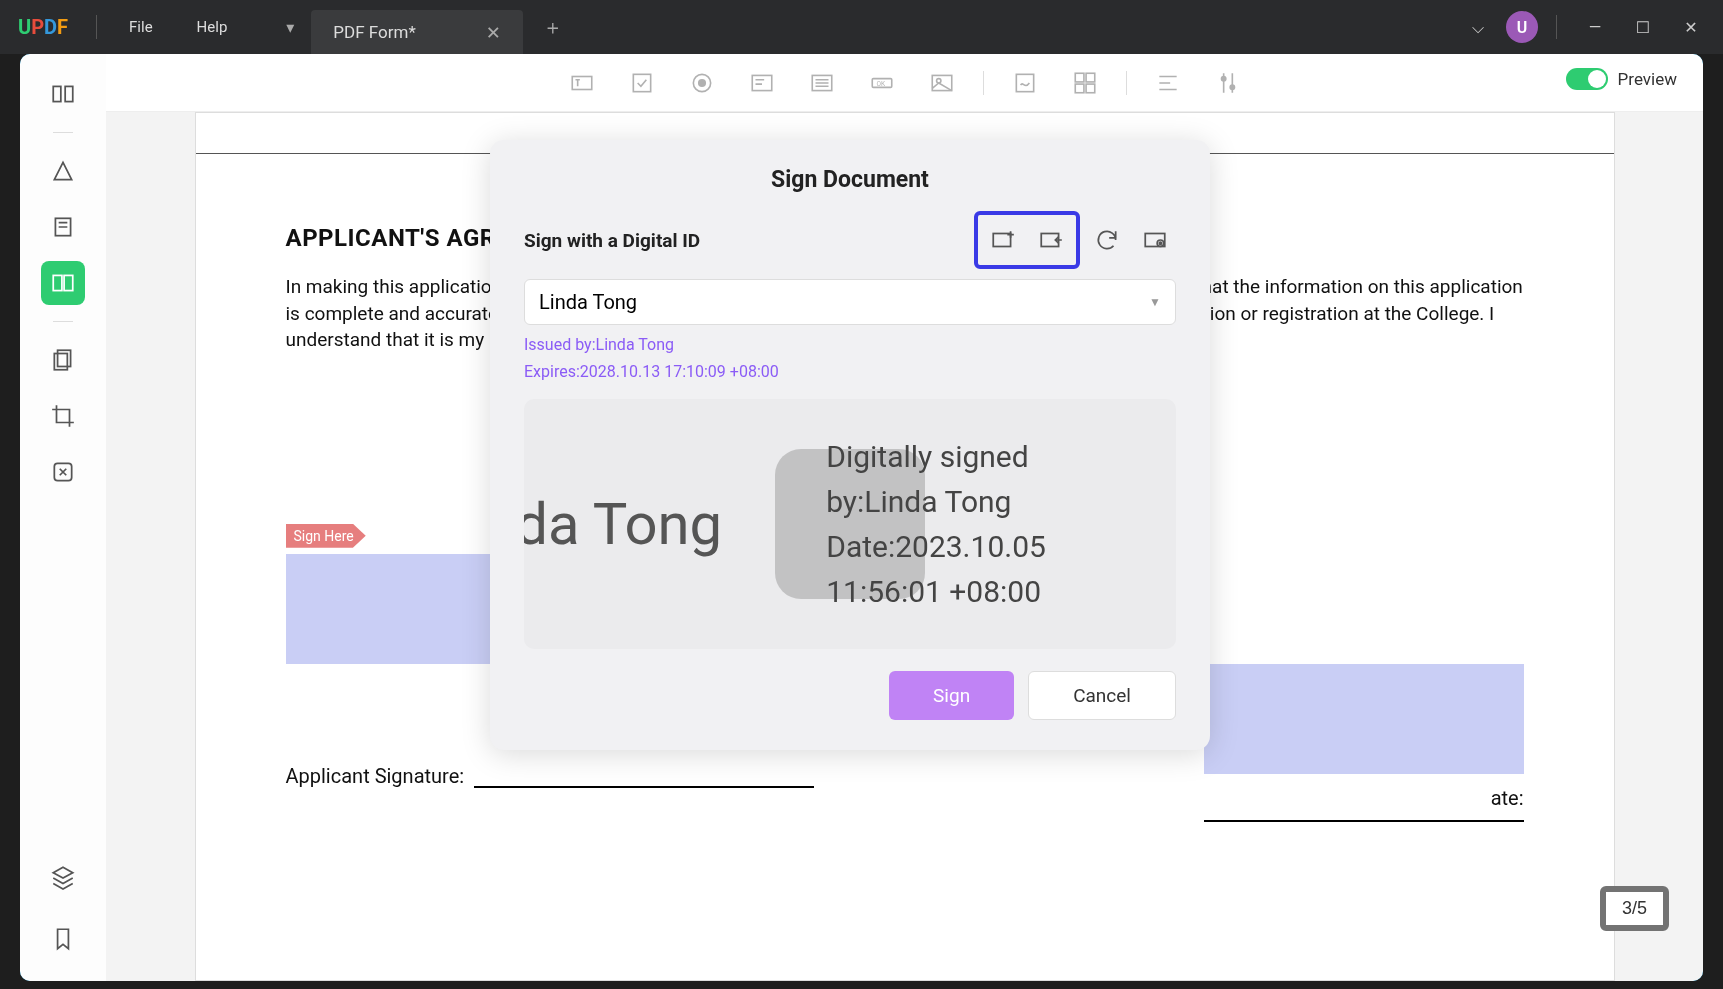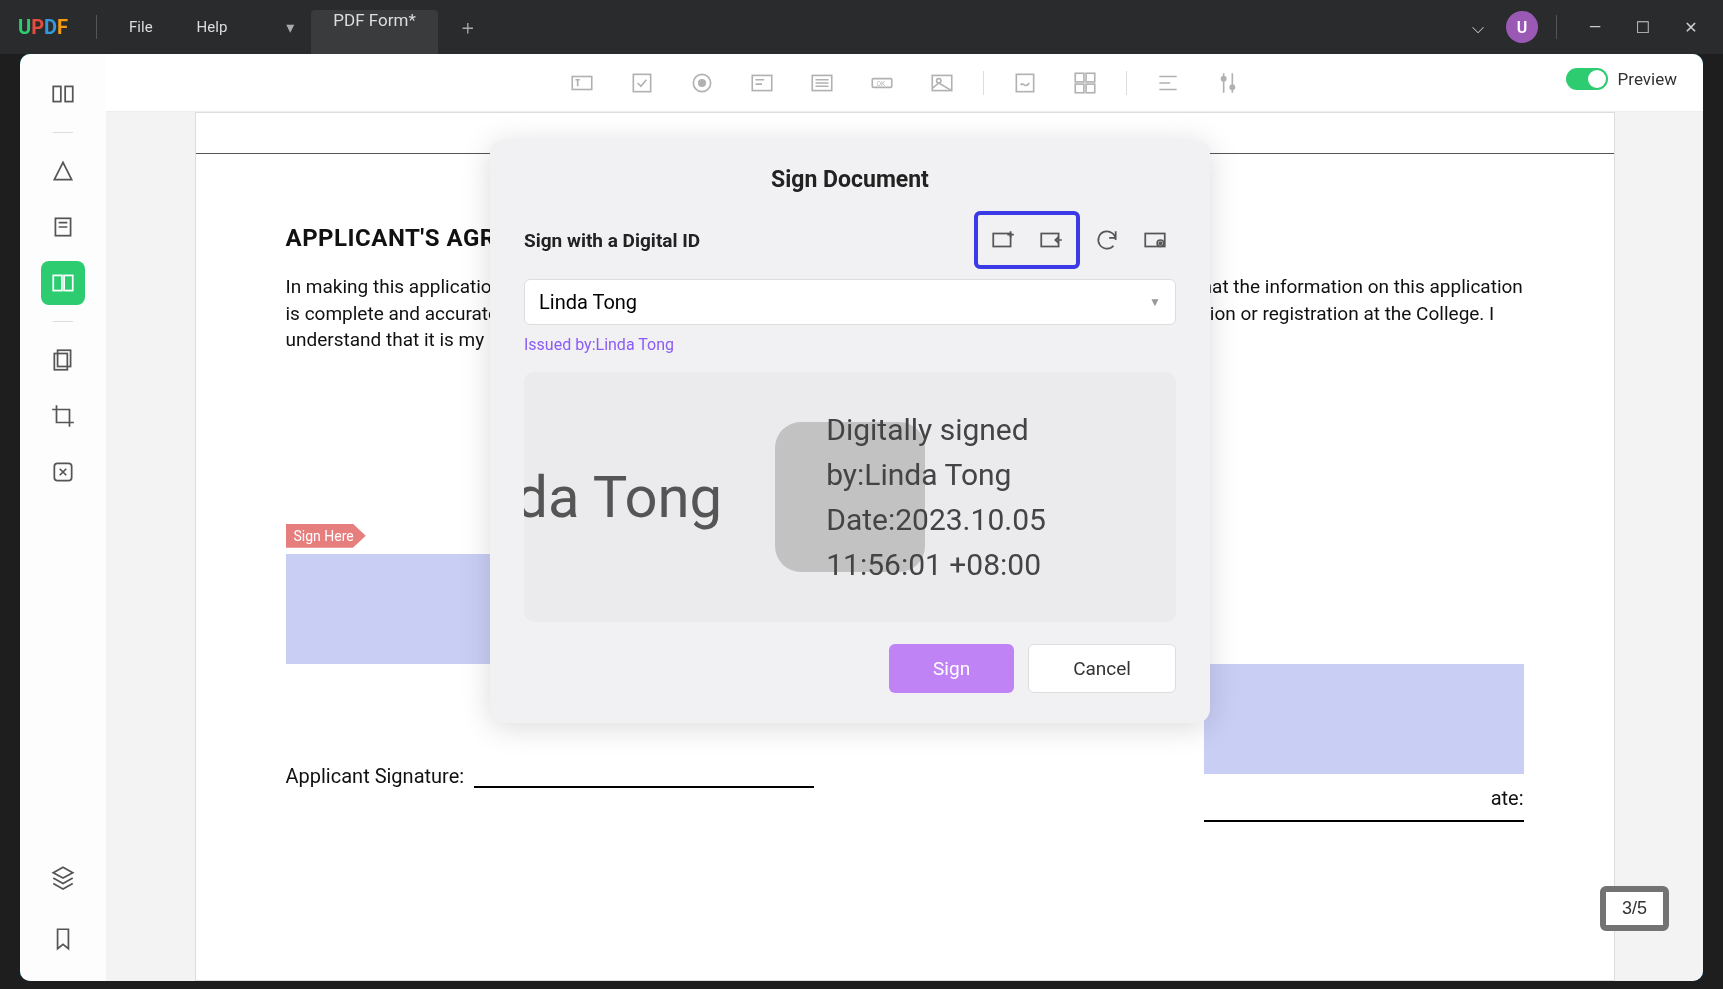--- a/index.html
+++ b/index.html
@@ -6,21 +6,21 @@
 body { background:#1e1e1e; width:1723px; height:989px; overflow:hidden; position:relative; }
 
 
 .titlebar { height:54px; background:#2a2b2d; display:flex; align-items:center; color:#ddd; }
 .logo { padding:0 18px; font-weight:700; font-size:20px; }
 .logo .u{color:#2ecc71}.logo .p{color:#e74c3c}.logo .d{color:#3498db}.logo .f{color:#f39c12}
 .tbsep { width:1px; height:24px; background:#555; margin:0 10px; }
 .menu-item { padding:0 22px; font-size:15px; cursor:pointer; }
 .tab-area { display:flex; align-items:stretch; height:100%; margin-left:20px; }
 .tab-drop { width:42px; display:flex; align-items:center; justify-content:center; cursor:pointer; color:#aaa; }
-.tab { background:#3a3b3d; height:44px; margin-top:10px; display:flex; align-items:center; padding:0 22px; border-radius:4px 4px 0 0; gap:70px;flex-direction:column; }
+.tab { background:#3a3b3d; height:44px; margin-top:10px; display:flex; align-items:center; padding:0 22px; border-radius:4px 4px 0 0; gap:70px; }
 .tab-title { font-size:17px; color:#ddd; }
 .tab-close { color:#aaa; font-size:18px; cursor:pointer; }
 .tab-add { width:44px; display:flex; align-items:center; justify-content:center; color:#aaa; font-size:20px; cursor:pointer; margin-left:8px; }
 .tb-right { margin-left:auto; display:flex; align-items:center; gap:8px; padding-right:12px; }
 .tb-ico { width:40px; height:40px; display:flex; align-items:center; justify-content:center; color:#ccc; cursor:pointer; font-size:16px; }
 .avatar { width:32px; height:32px; border-radius:50%; background:#9b59b6; color:#fff; display:flex; align-items:center; justify-content:center; font-weight:600; }
 
 
 .app { position:absolute; left:20px; right:20px; top:54px; bottom:8px; background:#0ea5e9; border-radius:10px; display:flex; overflow:hidden; }
 .sidebar { width:86px; background:#fdfdfd; display:flex; flex-direction:column; align-items:center; padding-top:18px; gap:12px; }
@@ -299,20 +299,21 @@
           </svg>
         </div>
     </div>
   </div>
   <div class="id-select">
     <span>Linda Tong</span>
     <span class="arrow">▼</span>
   </div>
   <div class="meta">
     <div>Issued by:Linda Tong</div>
+    <div>Expires:2028.10.13 17:10:09 +08:00</div>
   </div>
   <div class="sig-preview">
     <div class="sig-stamp"></div>
     <div class="sig-name">Linda Tong</div>
     <div class="sig-details">
       <div>Digitally signed by:Linda Tong</div>
       <div>Date:2023.10.05 11:56:01 +08:00</div>
     </div>
   </div>
   <div class="modal-buttons">

